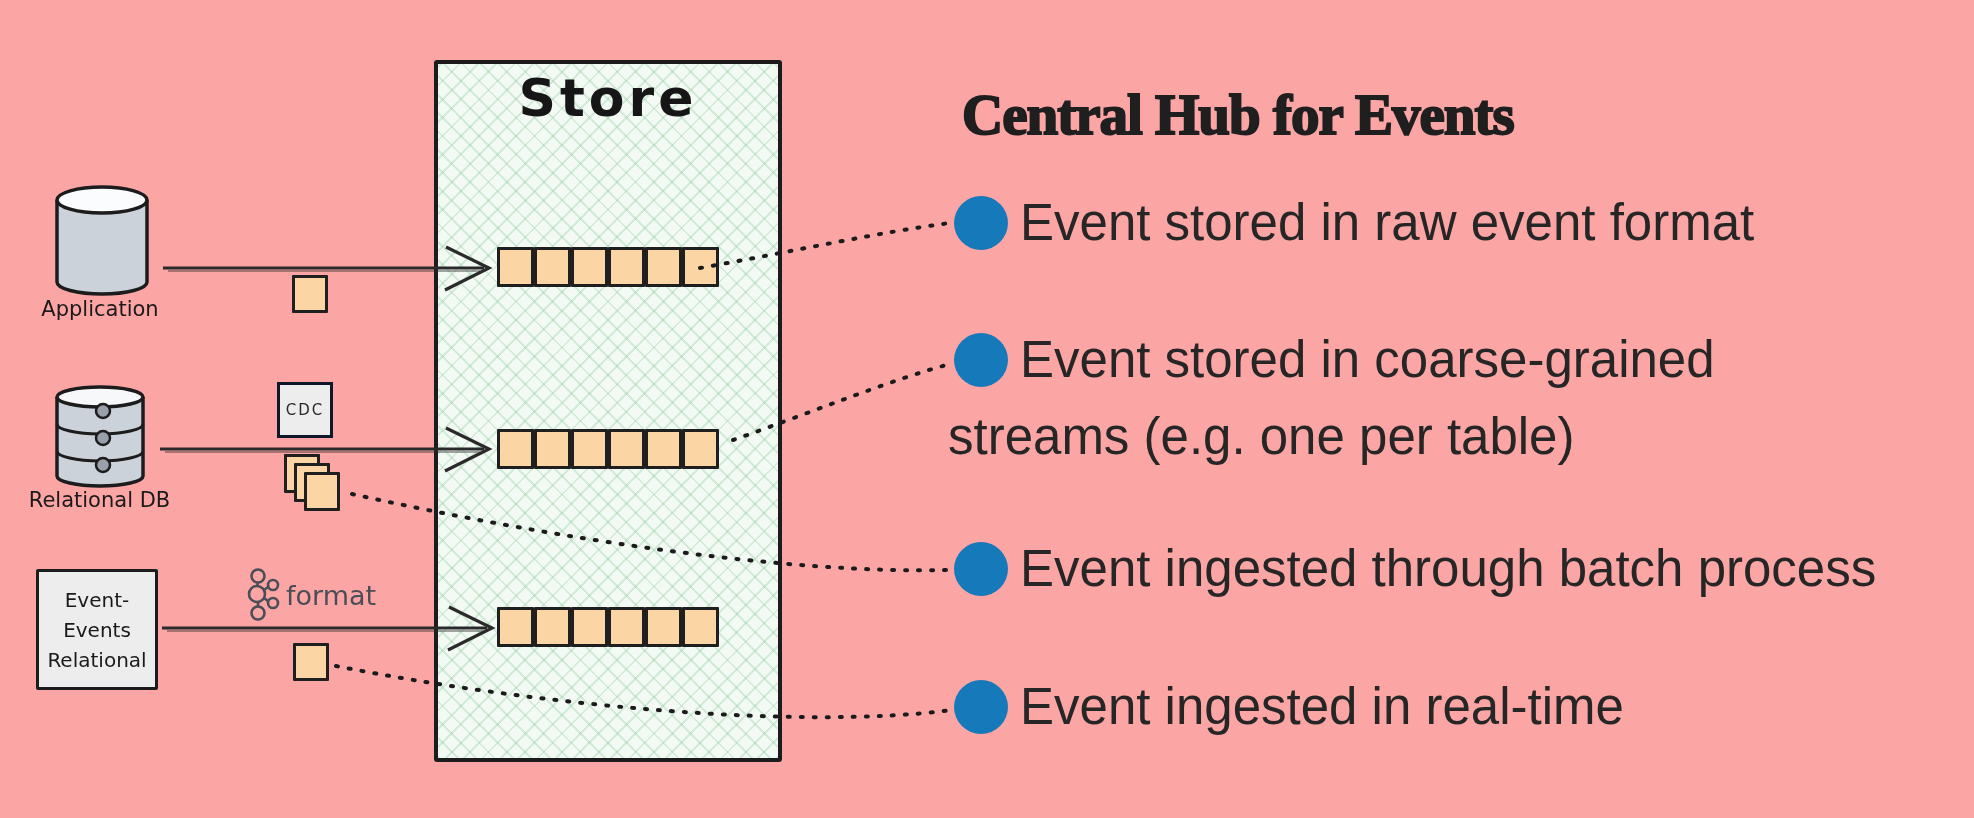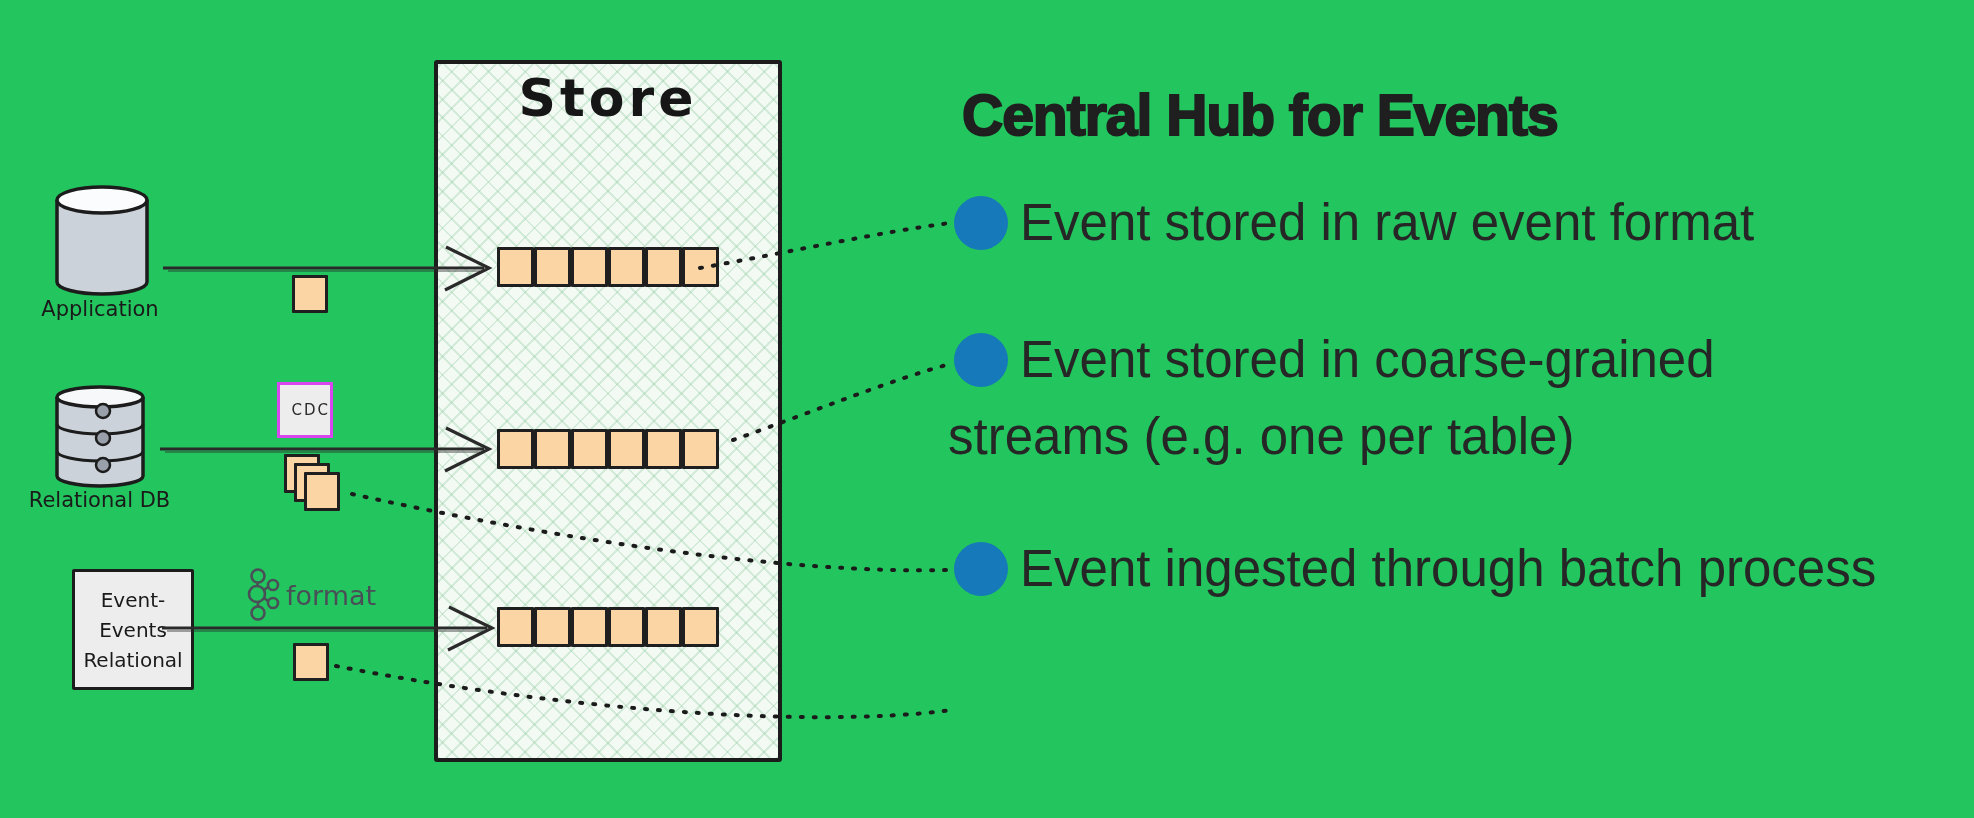--- a/index.html
+++ b/index.html
@@ -1,16 +1,16 @@
 <!DOCTYPE html>
 <html><head>
 <meta charset="utf-8">
 <style>
   html,body{margin:0;padding:0;background:#ffffff;}
-  #canvas{position:relative;width:1974px;height:818px;background:#22c55e;overflow:hidden;
+  #canvas{position:relative;width:1974px;height:818px;background:#fca5a5;overflow:hidden;
           font-family:"Liberation Sans",sans-serif;}
 
   
   .store-box{position:absolute;left:434px;top:60px;width:340px;height:694px;
     border:4px solid #1c1c1c;border-radius:3px;background-color:#f3faf4;
     background-image:
       repeating-linear-gradient(45deg, rgba(128,195,145,.28) 0 2px, transparent 2px 13px),
       repeating-linear-gradient(-45deg, rgba(128,195,145,.28) 0 2px, transparent 2px 13px);}
   .store-title{position:absolute;left:434px;top:68px;width:348px;text-align:center;
     font-family:"DejaVu Sans",cursive;font-size:52px;font-weight:600;color:#161616;
@@ -19,33 +19,33 @@
   
   .row{position:absolute;display:flex;}
   .sq{width:31px;height:34px;border:3px solid #1f1f1f;background:#fbd6a4;border-radius:1px;}
   .lone-sq{position:absolute;width:30px;height:32px;border:3px solid #1f1f1f;background:#fbd6a4;border-radius:1px;}
   .stack{position:absolute;left:284px;top:454px;width:58px;height:60px;}
   .stack .s{position:absolute;width:30px;height:33px;border:3px solid #1f1f1f;background:#fbd6a4;border-radius:1px;}
 
   
   .app-box{position:absolute;left:36px;top:569px;width:116px;height:115px;background:#ededee;
     border:3px solid #1c1c1c;border-radius:2px;display:flex;flex-direction:column;
-    align-items:center;justify-content:center;margin-left:36px;}
+    align-items:center;justify-content:center;}
   .app-box span{font-family:"DejaVu Sans",cursive;font-size:20px;line-height:30px;color:#1a1a1a;}
   .cdc-box{position:absolute;left:277px;top:382px;width:50px;height:50px;background:#ededee;
-    border:3px solid #d946ef;display:flex;align-items:center;justify-content:flex-end;}
+    border:3px solid #0f172a;display:flex;align-items:center;justify-content:center;}
   .cdc-box span{font-family:"DejaVu Sans",cursive;font-size:15px;letter-spacing:2px;color:#2a2a2a;}
   .hand-label{position:absolute;text-align:center;font-family:"DejaVu Sans",cursive;
     font-size:21px;color:#1a1a1a;}
   .kafka-label{position:absolute;left:286px;top:580px;font-family:"DejaVu Sans",cursive;
     font-size:27px;color:#4a4f57;}
 
   
   .heading{position:absolute;left:962px;top:82px;font-size:57px;font-weight:bold;
-    color:#1f1f1f;letter-spacing:-1px;-webkit-text-stroke:2px #1f1f1f;}
+    color:#1f1f1f;letter-spacing:-1px;font-family:Liberation Serif, serif;-webkit-text-stroke:2px #1f1f1f;}
   .bullet{position:absolute;left:948px;width:1010px;font-size:51px;line-height:77px;color:#262626;}
   .dot{display:inline-block;width:54px;height:54px;border-radius:50%;background:#1679b9;
     vertical-align:-10px;margin:0 12px 0 6px;}
 
   
   .overlay{position:absolute;left:0;top:0;z-index:6;pointer-events:none;}
 </style>
 </head>
 <body>
 
@@ -104,20 +104,23 @@
   <div class="bullet" style="top:184px;">
     <span class="dot"></span><span>Event stored in raw event format</span>
   </div>
   <div class="bullet" style="top:530px;">
     <span class="dot"></span><span>Event ingested through batch process</span>
   </div>
   <div class="bullet" style="top:321px;">
     <span class="dot"></span><span>Event stored in coarse-grained</span><br>
     <span>streams (e.g. one per table)</span>
   </div>
+  <div class="bullet" style="top:668px;">
+    <span class="dot"></span><span>Event ingested in real-time</span>
+  </div>
 
   <svg class="overlay" width="1974" height="818" viewBox="0 0 1974 818">
 
     <g>
       <path d="M57 200 V 282 A 45 12 0 0 0 147 282 V 200" fill="#ccd2d9" stroke="#1c1c1c" stroke-width="3.5"></path>
       <ellipse cx="102" cy="200" rx="45" ry="13" fill="#fbfcfd" stroke="#1c1c1c" stroke-width="3.5"></ellipse>
     </g>
 
     <g>
       <path d="M57 397 V 476 A 43 10 0 0 0 143 476 V 397" fill="#ccd2d9" stroke="#1c1c1c" stroke-width="3.5"></path>

